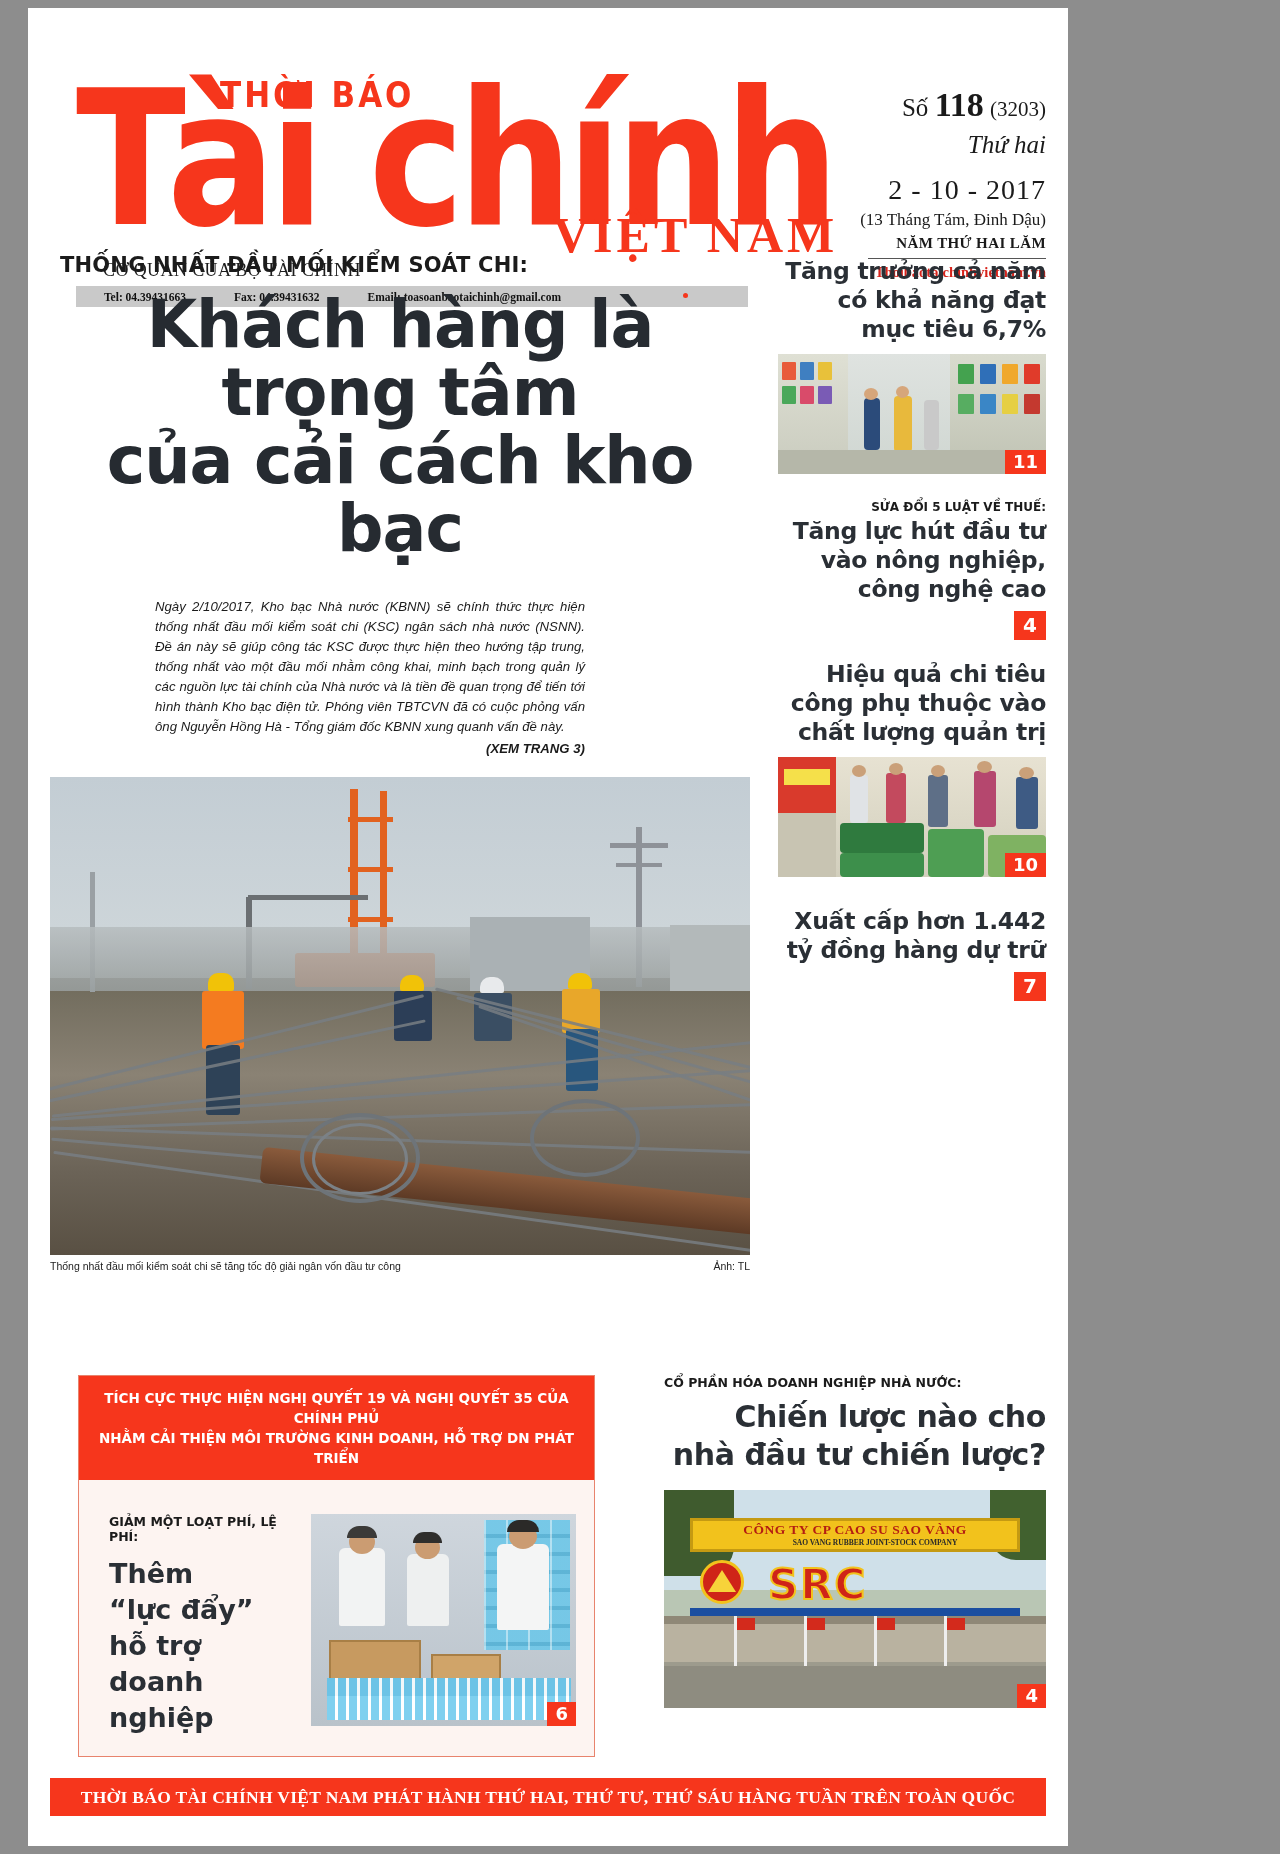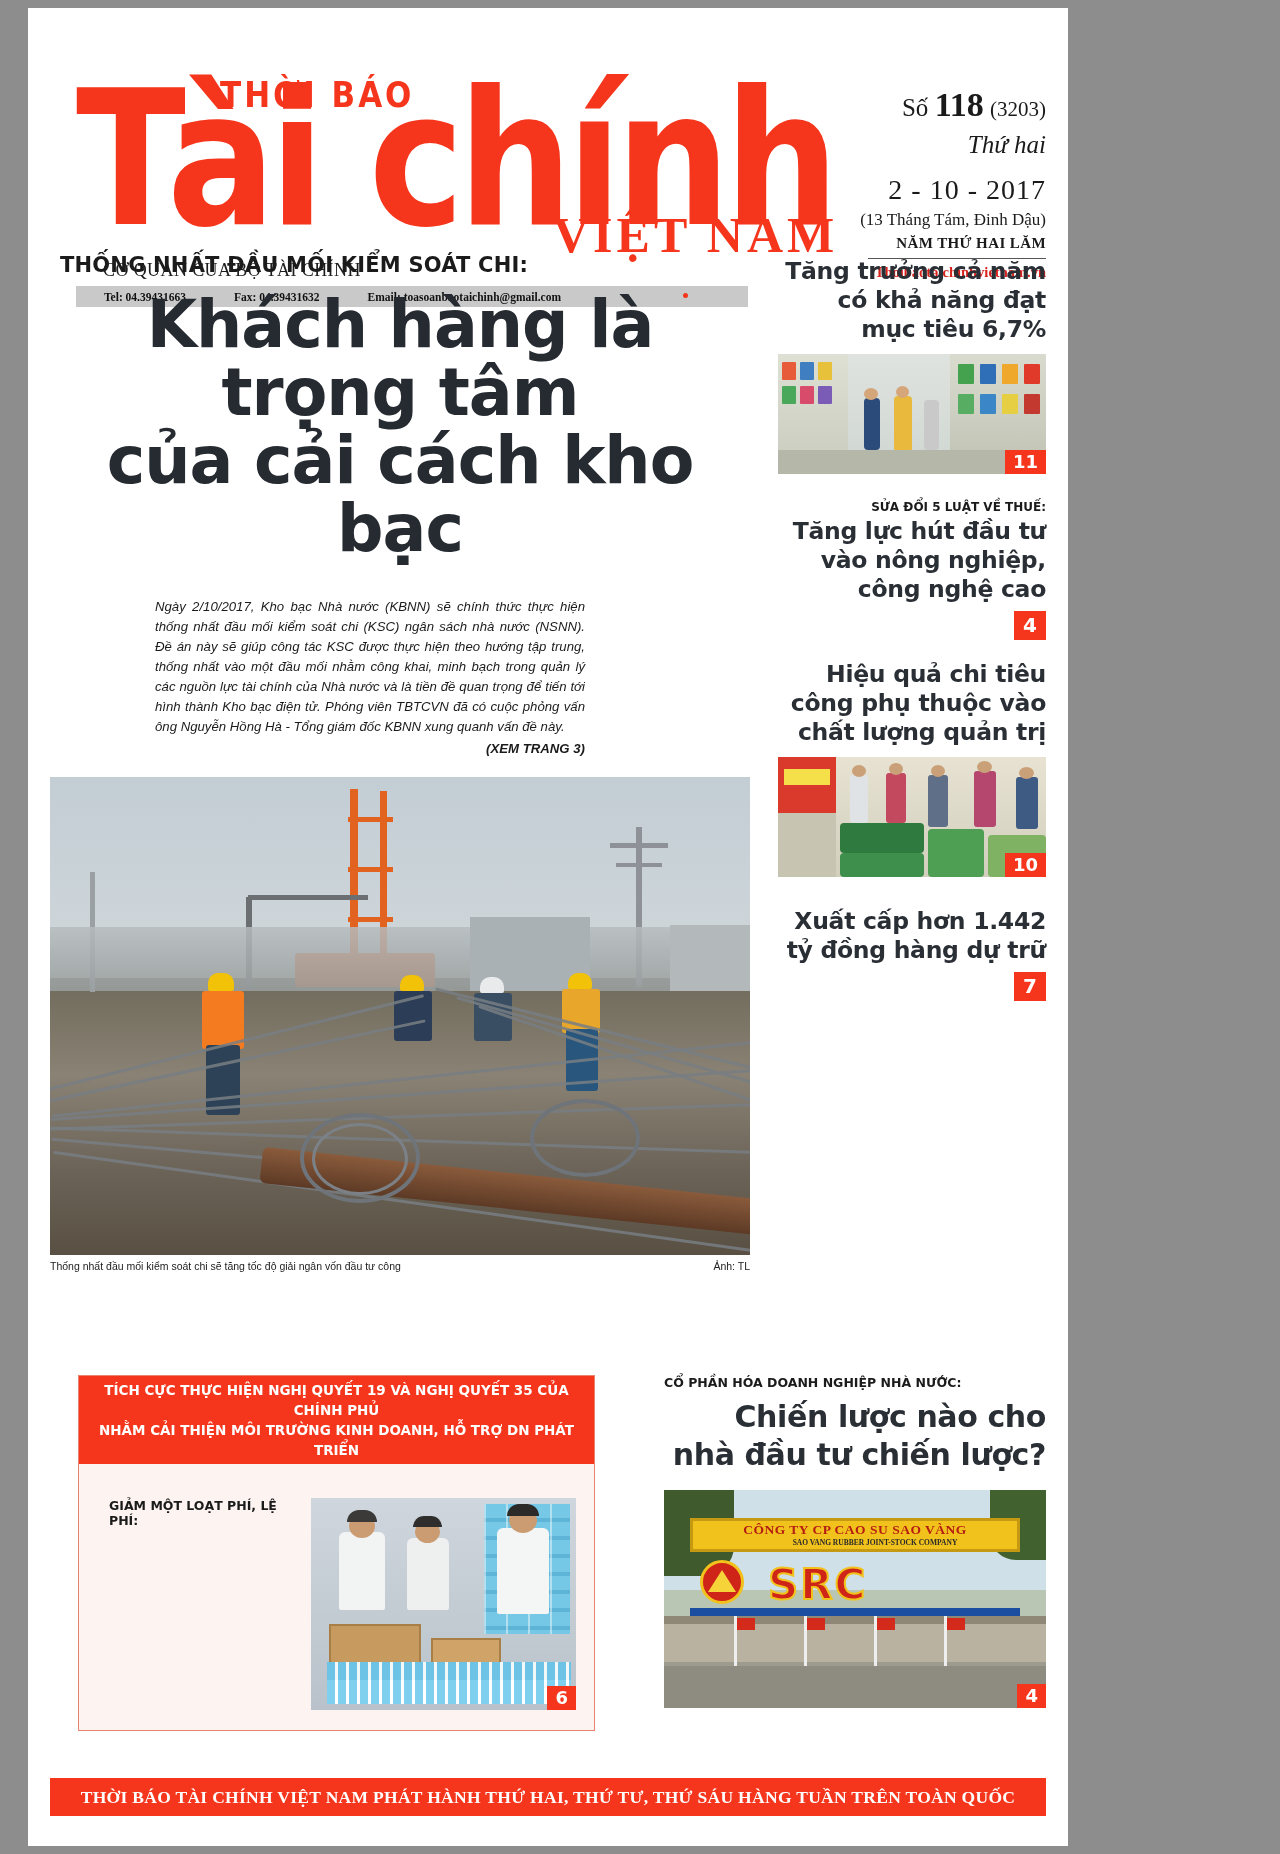--- a/index.html
+++ b/index.html
@@ -138,21 +138,21 @@
 
   
   .bottom { position: absolute; left: 22px; top: 1122px; width: 996px; }
   .promo {
     position: absolute; left: 28px; top: 0; width: 517px;
     border: 1px solid #e8836d; background: #fdf4f1;
   }
   .promo-head {
     background: #f6361c; color: #fff; text-align: center;
     font-family: "DejaVu Sans", sans-serif; font-weight: bold;
-    font-size: 13.5px; line-height: 20px; padding: 4px 16px;
+    font-size: 13.5px; line-height: 20px; padding: 12px 16px;
   }
   .promo-body { display: flex; padding: 34px 18px 20px 30px; }
   .promo-left { width: 200px; }
   .promo-kick {
     font-size: 12.5px; font-weight: bold; color: #1b1b1b;
     font-family: "DejaVu Sans", sans-serif; margin-bottom: 12px;
   }
   .promo-title {
     font-size: 27px; line-height: 36px; font-weight: bold;
     color: #2a2f35; font-family: "DejaVu Sans", sans-serif;
@@ -377,20 +377,26 @@
     <div class="bottom">
 
       <div class="promo">
         <div class="promo-head">
           <div>TÍCH CỰC THỰC HIỆN NGHỊ QUYẾT 19 VÀ NGHỊ QUYẾT 35 CỦA CHÍNH PHỦ</div>
           <div>NHẰM CẢI THIỆN MÔI TRƯỜNG KINH DOANH, HỖ TRỢ DN PHÁT TRIỂN</div>
         </div>
         <div class="promo-body">
           <div class="promo-left">
             <div class="promo-kick">GIẢM MỘT LOẠT PHÍ, LỆ PHÍ:</div>
+            <div class="promo-title">
+              <div>Thêm</div>
+              <div>“lực đẩy”</div>
+              <div>hỗ trợ</div>
+              <div>doanh nghiệp</div>
+            </div>
           </div>
           <div class="promo-photo">
             <div class="ph" style="background:linear-gradient(#cfd6dd,#b9c2ca);"></div>
 
             <div style="position:absolute;right:6px;top:6px;width:86px;height:130px;background:repeating-linear-gradient(#6fc7e8 0 14px,#55b2d6 14px 18px);opacity:.92;"></div>
             <div style="position:absolute;right:6px;top:6px;width:86px;height:130px;background:repeating-linear-gradient(90deg,rgba(255,255,255,.45) 0 2px,transparent 2px 22px);"></div>
 
             <div style="position:absolute;left:28px;top:34px;width:46px;height:78px;background:#f2f3f3;border-radius:6px 6px 2px 2px;"></div>
             <div style="position:absolute;left:38px;top:16px;width:26px;height:24px;background:#cb9c72;border-radius:50%;"></div>
             <div style="position:absolute;left:36px;top:12px;width:30px;height:12px;background:#3b3a38;border-radius:12px 12px 0 0;"></div>

